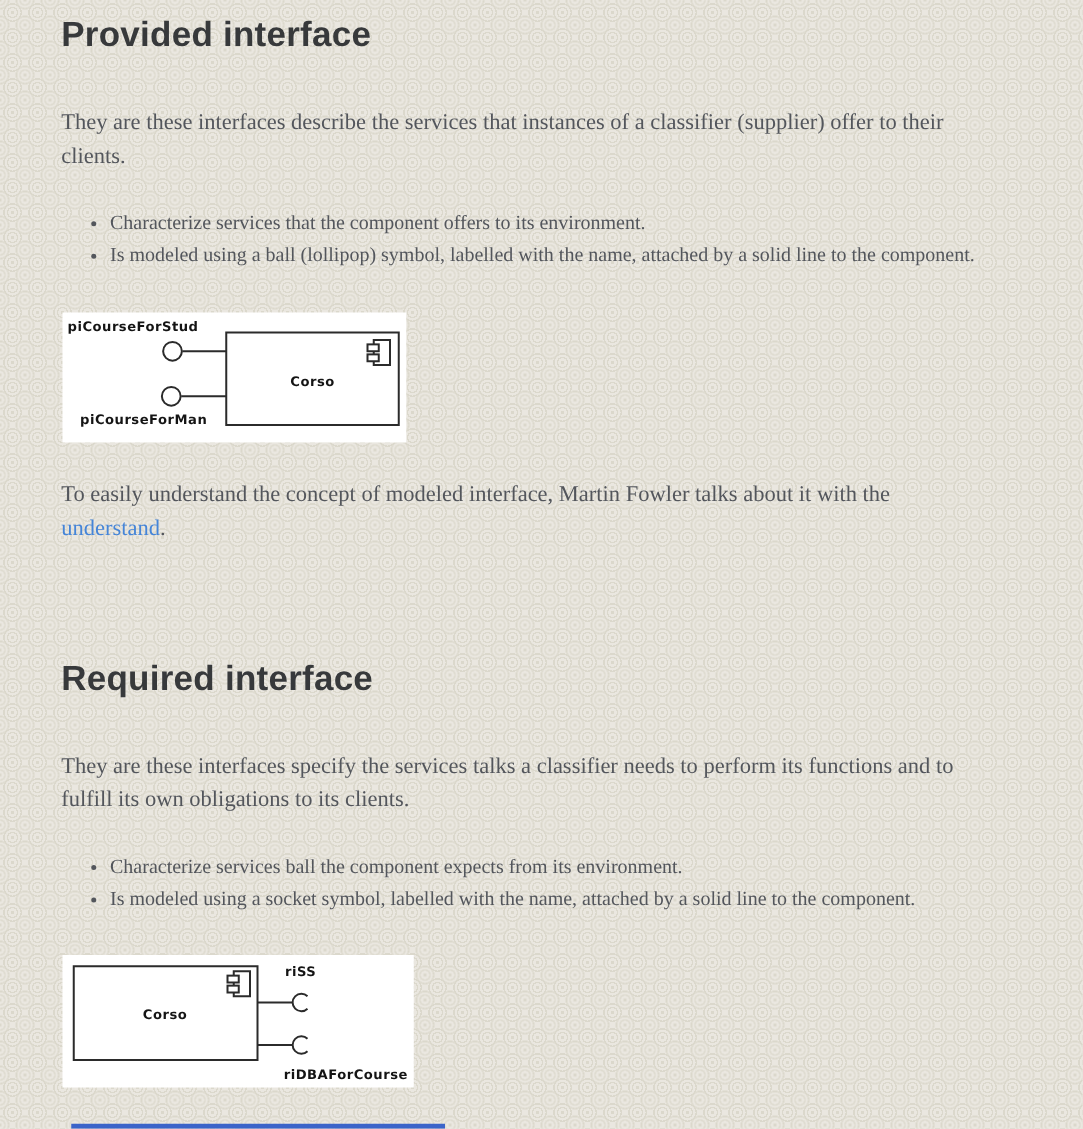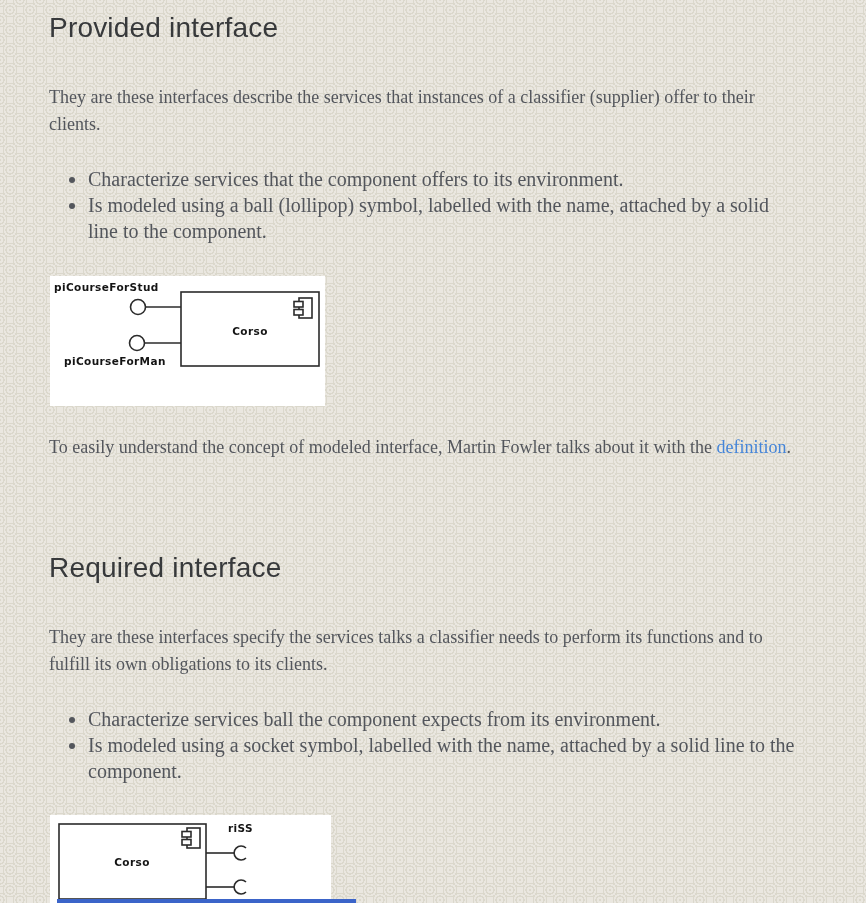--- a/index.html
+++ b/index.html
@@ -15,28 +15,28 @@
       radial-gradient(circle, var(--pattern) 1.2px, transparent 1.2px 3.4px, var(--pattern) 3.4px 4.6px, transparent 4.6px 6.4px, var(--pattern) 6.4px 7.4px, transparent 7.4px),
       radial-gradient(circle, var(--pattern) 1.2px, transparent 1.2px 3.4px, var(--pattern) 3.4px 4.6px, transparent 4.6px 6.4px, var(--pattern) 6.4px 7.4px, transparent 7.4px);
     background-size:20px 20px,20px 20px;
     background-position:0 0,10px 10px;
     font-family:"Liberation Serif","DejaVu Serif",serif;
     color:var(--body);
   }
   .content{padding:11px 60px 0 49px;width:866px}
   h1{
     font-family:"Liberation Sans","DejaVu Sans",sans-serif;
-    font-weight:400;font-size:28px;line-height:33px;margin:0;color:var(--heading);
+    font-weight:700;font-size:28px;line-height:33px;margin:0;color:var(--heading);
     letter-spacing:.2px;
   }
   h1.second{margin-top:90px}
   p.body-text{margin:40px 0 0;font-size:18px;line-height:27px;max-width:750px}
   p.outro{margin-top:28px}
   ul.bullets{margin:28px 0 0;padding:0 0 0 39px;max-width:750px}
-  ul.bullets li{font-size:20px;line-height:26px}
+  ul.bullets li{font-size:16px;line-height:26px}
   ul.bullets li::marker{color:var(--body)}
   .figure{
     background:var(--figure_bg);
     margin:32px 0 0 1px;
     line-height:0;
   }
   .figure.second{margin-top:31px}
   a.link{color:var(--link);text-decoration:none;cursor:pointer}
   .dtext{
     fill:#141414;
@@ -57,39 +57,39 @@
 
   <h1>Provided interface</h1>
 
   <p class="body-text">They are these interfaces describe the services that instances of a classifier (supplier) offer to their clients.</p>
 
   <ul class="bullets">
     <li>Characterize services that the component offers to its environment.</li>
     <li>Is modeled using a ball (lollipop) symbol, labelled with the name, attached by a solid line to the component.</li>
   </ul>
 
-  <div class="figure" style="width:275px;height:130px">
+  <div class="figure" style="width:275px;height:104px">
     <svg width="275" height="102" viewBox="0 0 275 102">
       <text class="dtext" x="4" y="15">piCourseForStud</text>
       <line class="wire" x1="96" y1="31" x2="131" y2="31"></line>
       <circle class="shape" cx="88" cy="31" r="7.5"></circle>
       <line class="wire" x1="95" y1="67" x2="131" y2="67"></line>
       <circle class="shape" cx="87" cy="67" r="7.5"></circle>
       <rect class="shape" x="131" y="16" width="138" height="74"></rect>
       <g>
         <rect class="shape" x="249" y="22" width="13" height="20"></rect>
         <rect class="shape" x="244" y="25.5" width="9" height="5.5"></rect>
         <rect class="shape" x="244" y="33.5" width="9" height="5.5"></rect>
       </g>
       <text class="dtext" x="200" y="59" text-anchor="middle">Corso</text>
       <text class="dtext" x="14" y="89">piCourseForMan</text>
     </svg>
   </div>
 
-  <p class="body-text outro"><span>To easily understand the concept of modeled interface, Martin Fowler talks about it with the </span><a class="link">definition</a><span>.</span></p>
+  <p class="body-text outro"><span>To easily understand the concept of modeled interface, Martin Fowler talks about it with the </span><a class="link">understand</a><span>.</span></p>
 
   <h1 class="second">Required interface</h1>
 
   <p class="body-text">They are these interfaces specify the services talks a classifier needs to perform its functions and to fulfill its own obligations to its clients.</p>
 
   <ul class="bullets">
     <li>Characterize services ball the component expects from its environment.</li>
     <li>Is modeled using a socket symbol, labelled with the name, attached by a solid line to the component.</li>
   </ul>
 

